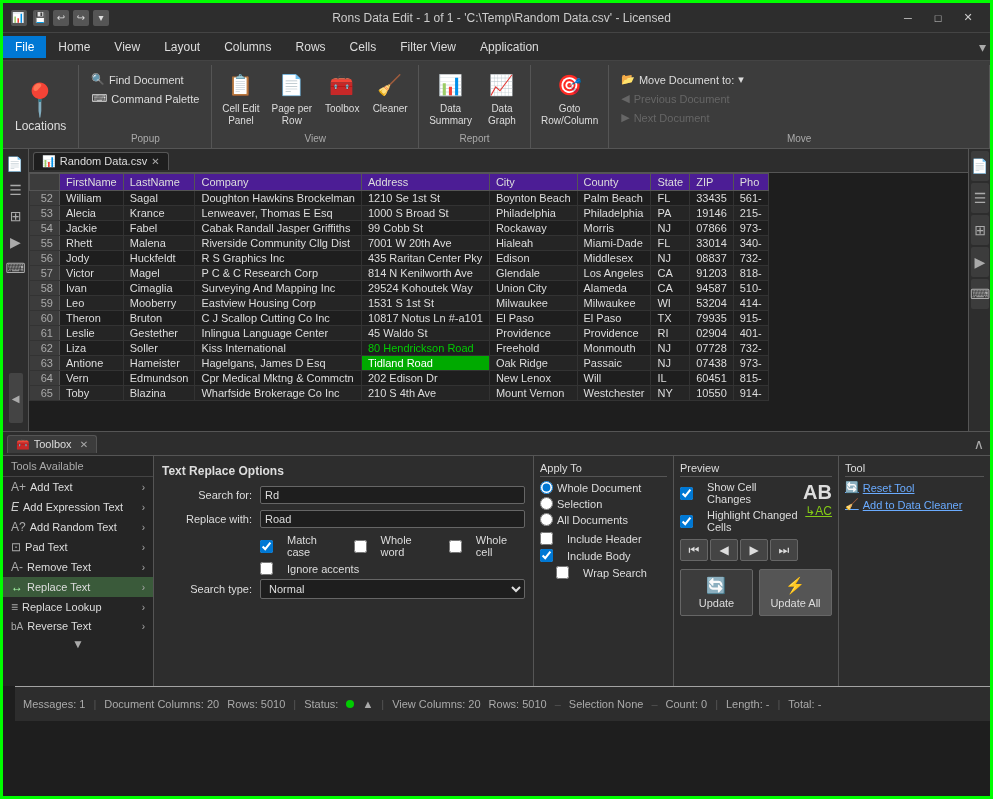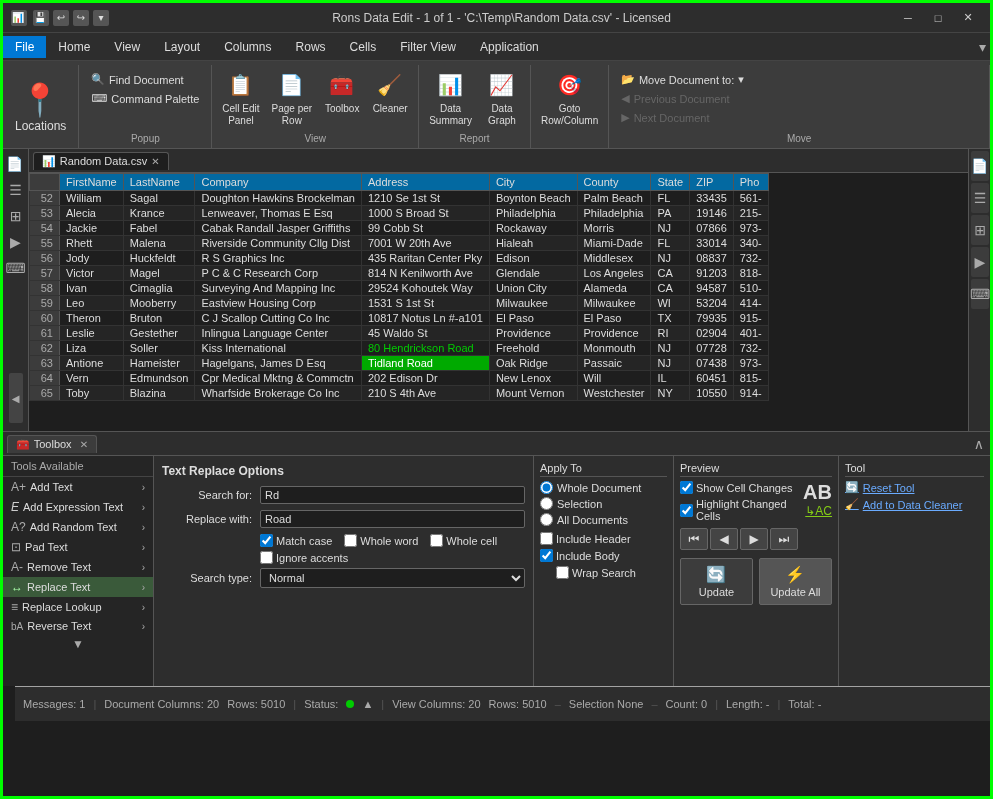--- a/index.html
+++ b/index.html
@@ -37,21 +37,21 @@
     
     .data-area { flex: 1; display: flex; flex-direction: column; overflow: hidden; background: #1e1e1e; }
     .tab-bar { background: #2d2d2d; height: 24px; display: flex; align-items: center; border-bottom: 1px solid #555; padding-left: 4px; }
     .tab { display: flex; align-items: center; gap: 4px; padding: 2px 8px; background: #3c3c3c; border: 1px solid #555; border-bottom: none; font-size: 11px; color: #ddd; cursor: pointer; border-radius: 3px 3px 0 0; }
     .tab.active { background: #1e1e1e; border-bottom-color: #1e1e1e; }
     .tab-close { font-size: 10px; color: #aaa; cursor: pointer; }
 
     .grid-container { flex: 1; overflow: hidden; position: relative; }
     .grid-scroll { overflow: auto; width: 100%; height: 100%; }
     table { border-collapse: collapse; width: max-content; }
-    th { background: #0369a1; color: #ddd; font-size: 11px; padding: 2px 6px; border: 1px solid #555; white-space: nowrap; font-weight: normal; text-align: left; position: sticky; top: 0; z-index: 2; }
+    th { background: #4c1d95; color: #ddd; font-size: 11px; padding: 2px 6px; border: 1px solid #555; white-space: nowrap; font-weight: normal; text-align: left; position: sticky; top: 0; z-index: 2; }
     td { background: #1e1e1e; color: #ddd; font-size: 11px; padding: 1px 6px; border: 1px solid #333; white-space: nowrap; }
     tr:nth-child(even) td { background: #252525; }
     .row-num { background: #3c3c3c !important; color: #aaa; border-right: 1px solid #555; min-width: 28px; text-align: right; }
     td.highlight-green { color: #00cc00; }
     td.cell-selected { background: #00aa00 !important; color: #fff; }
 
     
     .right-panel { width: 22px; background: #2d2d2d; border-left: 1px solid #555; display: flex; flex-direction: column; gap: 2px; padding: 2px; }
     .right-panel-btn { width: 18px; height: 30px; display: flex; align-items: center; justify-content: center; cursor: pointer; color: #aaa; font-size: 14px; background: #3c3c3c; border-radius: 2px; }
 
@@ -69,21 +69,21 @@
     .tool-icon { font-size: 12px; color: #aaa; }
     .tool-arrow { font-size: 10px; color: #aaa; }
 
     
     .text-replace { flex: 1; padding: 8px; background: #2d2d2d; border-right: 1px solid #555; min-width: 380px; }
     .text-replace-title { font-size: 12px; color: #ddd; margin-bottom: 8px; font-weight: bold; }
     .form-row { display: flex; align-items: center; margin-bottom: 6px; gap: 8px; }
     .form-label { width: 90px; font-size: 11px; color: #ddd; text-align: right; }
     .form-input { flex: 1; background: #1e1e1e; border: 1px solid #666; color: #ddd; padding: 2px 4px; font-size: 11px; border-radius: 2px; }
     .checkbox-row { display: flex; align-items: center; gap: 12px; margin-bottom: 4px; margin-left: 98px; }
-    .checkbox-item { display: flex; align-items: center; gap: 3px; font-size: 11px; color: #ddd; cursor: pointer; }
+    .checkbox-item { display: flex; align-items: center; gap: 14px; font-size: 11px; color: #ddd; cursor: pointer; }
     .checkbox-item input[type=checkbox] { accent-color: #0078d4; }
     .form-select { flex: 1; background: #1e1e1e; border: 1px solid #666; color: #ddd; padding: 2px 4px; font-size: 11px; border-radius: 2px; }
 
     
     .apply-to { width: 140px; padding: 6px; border-right: 1px solid #555; }
     .section-title { font-size: 11px; color: #ddd; border-bottom: 1px solid #555; margin-bottom: 4px; padding-bottom: 2px; }
     .radio-item { display: flex; align-items: center; gap: 4px; font-size: 11px; color: #ddd; margin-bottom: 3px; cursor: pointer; }
     .radio-item input[type=radio] { accent-color: #0078d4; }
     .checkbox-section { margin-top: 6px; }
 

